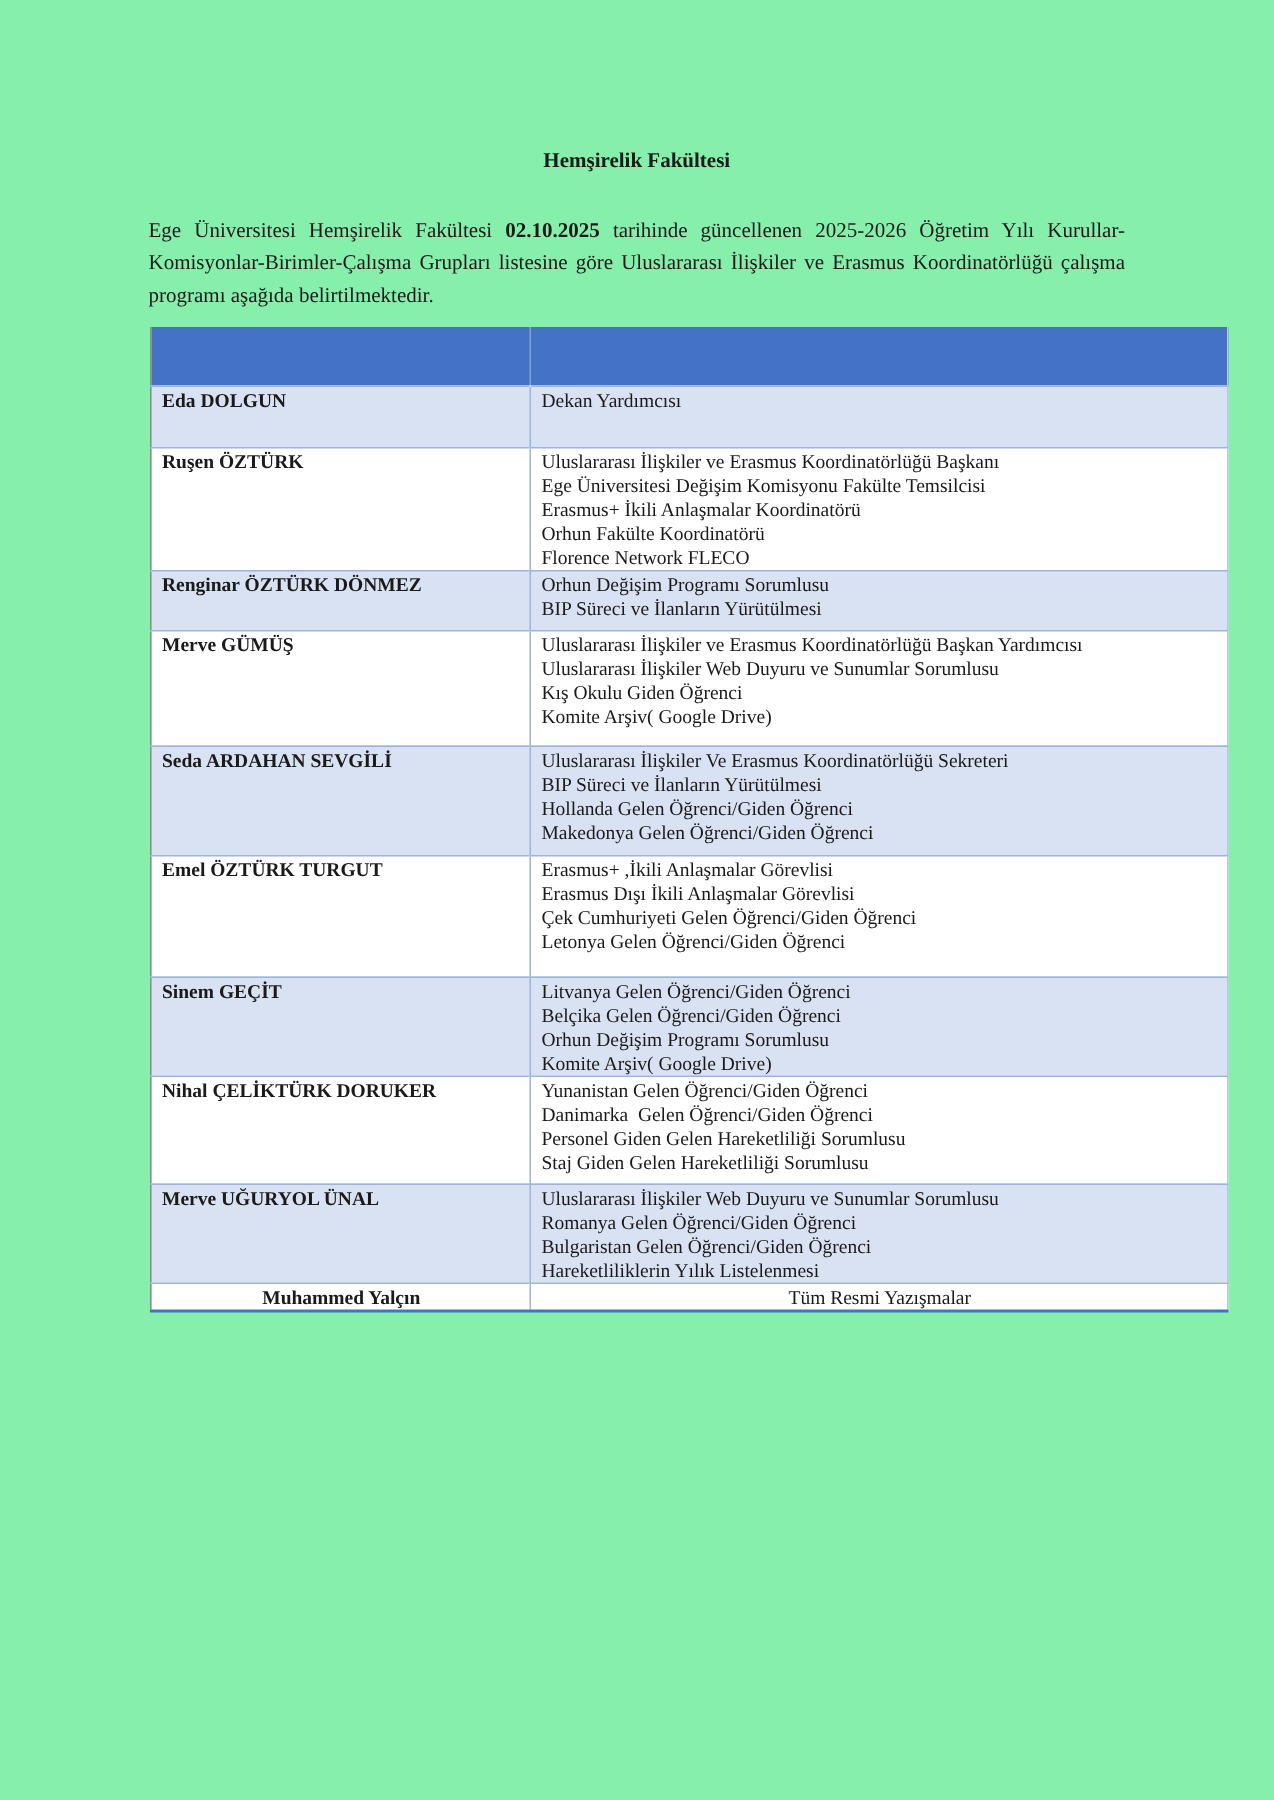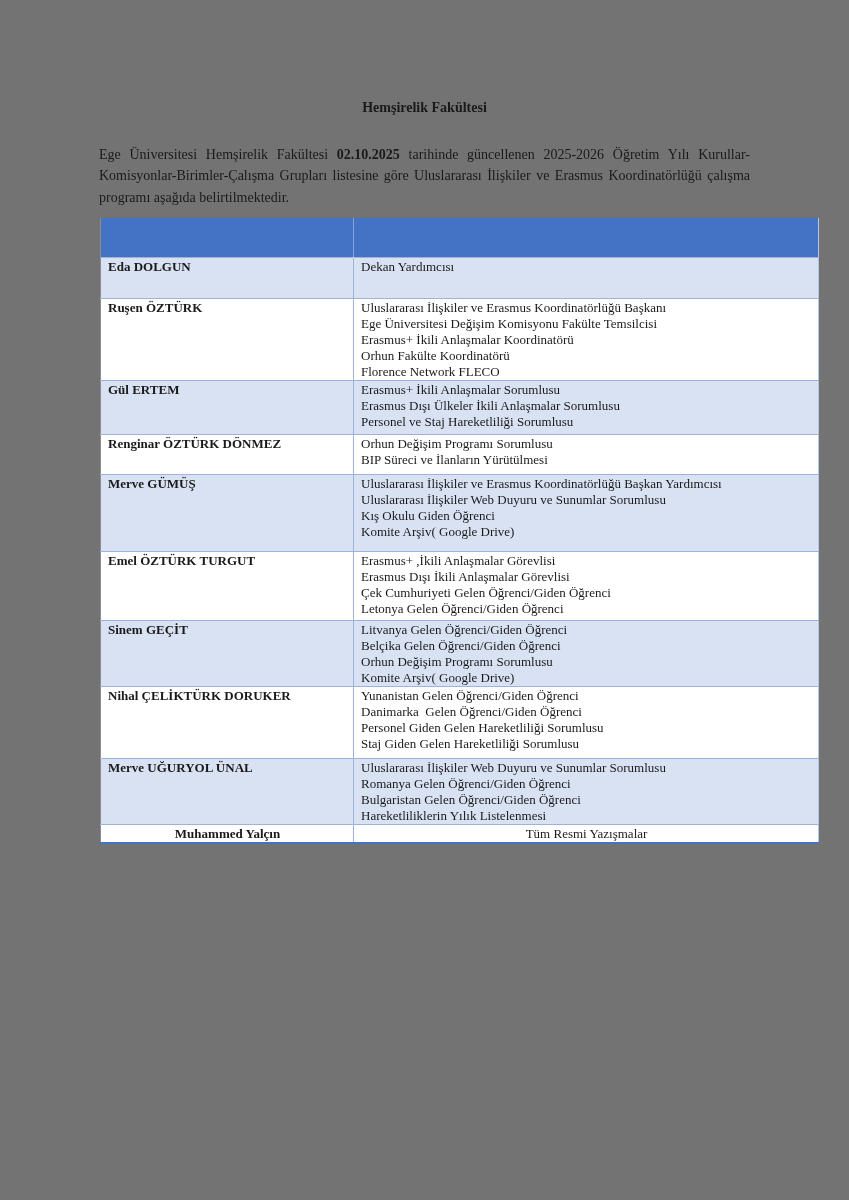--- a/index.html
+++ b/index.html
@@ -10,21 +10,21 @@
     --border-left:#8C8C8C;
     --border-right:#B4C6E7;
     --text-color:#1a1a1a;
   }
   *{margin:0;padding:0;box-sizing:border-box;}
   html,body{background:#ffffff;}
   .page{
     position:relative;
     width:849px;
     height:1200px;
-    background:#737373;
+    background:#86efac;
     overflow:hidden;
     font-family:"Liberation Serif","DejaVu Serif",serif;
     color:var(--text-color);
   }
   .doc-header{
     position:absolute;
     top:99px;
     left:0;
     width:849px;
     text-align:center;
@@ -105,39 +105,40 @@
         <td class="duties">Dekan Yardımcısı</td>
       </tr>
       <tr style="height:80px">
         <td class="name">Ruşen ÖZTÜRK</td>
         <td class="duties">Uluslararası İlişkiler ve Erasmus Koordinatörlüğü Başkanı
 Ege Üniversitesi Değişim Komisyonu Fakülte Temsilcisi
 Erasmus+ İkili Anlaşmalar Koordinatörü
 Orhun Fakülte Koordinatörü
 Florence Network FLECO</td>
       </tr>
-      <tr style="height:54px">
-        <td class="name">Gül ERTEM</td>
-        <td class="duties">Erasmus+ İkili Anlaşmalar Sorumlusu
-Erasmus Dışı Ülkeler İkili Anlaşmalar Sorumlusu
-Personel ve Staj Hareketliliği Sorumlusu</td>
-      </tr>
       <tr style="height:40px">
         <td class="name">Renginar ÖZTÜRK DÖNMEZ</td>
         <td class="duties">Orhun Değişim Programı Sorumlusu
 BIP Süreci ve İlanların Yürütülmesi</td>
       </tr>
       <tr style="height:77px">
         <td class="name">Merve GÜMÜŞ</td>
         <td class="duties">Uluslararası İlişkiler ve Erasmus Koordinatörlüğü Başkan Yardımcısı
 Uluslararası İlişkiler Web Duyuru ve Sunumlar Sorumlusu
 Kış Okulu Giden Öğrenci
 Komite Arşiv( Google Drive)</td>
       </tr>
-      <tr style="height:69px">
+      <tr style="height:73px">
+        <td class="name">Seda ARDAHAN SEVGİLİ</td>
+        <td class="duties">Uluslararası İlişkiler Ve Erasmus Koordinatörlüğü Sekreteri
+BIP Süreci ve İlanların Yürütülmesi
+Hollanda Gelen Öğrenci/Giden Öğrenci
+Makedonya Gelen Öğrenci/Giden Öğrenci</td>
+      </tr>
+      <tr style="height:81px">
         <td class="name">Emel ÖZTÜRK TURGUT</td>
         <td class="duties">Erasmus+ ,İkili Anlaşmalar Görevlisi
 Erasmus Dışı İkili Anlaşmalar Görevlisi
 Çek Cumhuriyeti Gelen Öğrenci/Giden Öğrenci
 Letonya Gelen Öğrenci/Giden Öğrenci</td>
       </tr>
       <tr style="height:64px">
         <td class="name">Sinem GEÇİT</td>
         <td class="duties">Litvanya Gelen Öğrenci/Giden Öğrenci
 Belçika Gelen Öğrenci/Giden Öğrenci

